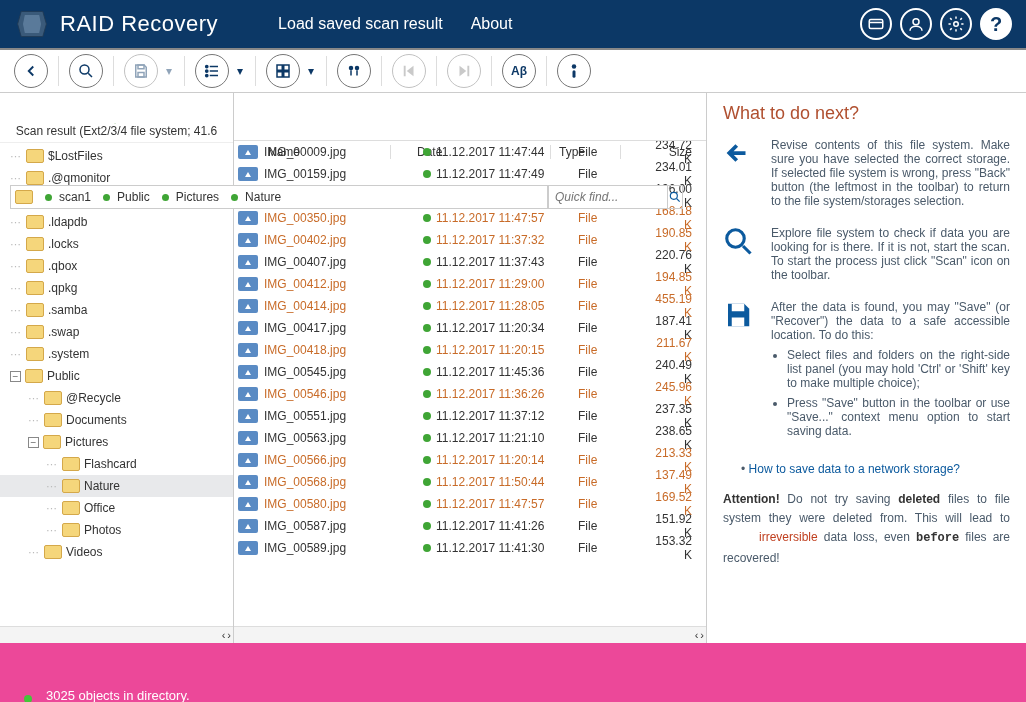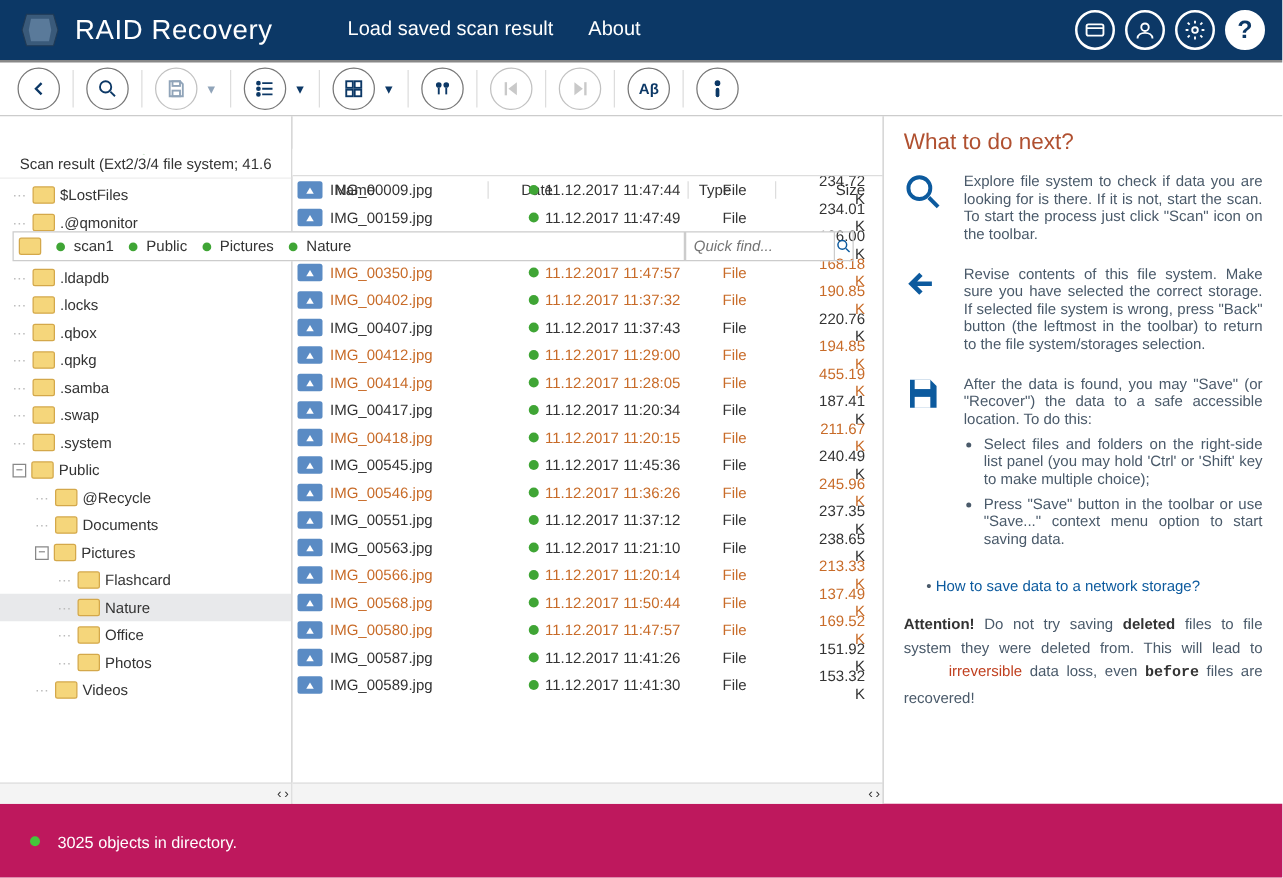--- a/index.html
+++ b/index.html
@@ -83,21 +83,21 @@
 .right-panel h2 { font-size: 18px; color: #b05030; font-weight: normal; margin-bottom: 14px; }
 .help-block { display: flex; gap: 14px; margin-bottom: 18px; }
 .help-icon { width: 34px; flex-shrink: 0; color: #0c5a9e; }
 .help-icon svg { width: 30px; height: 30px; }
 .help-block ul { margin-left: 16px; margin-top: 6px; }
 .help-block ul li { margin-bottom: 6px; }
 .help-link { color: #0c5a9e; cursor: pointer; }
 .right-panel .attention { line-height: 1.6; }
 
 
-.footer { height: 60px; background: #be185d; color: #fff; display: flex; align-items: center; padding: 0 24px; font-size: 13px; }
+.footer { height: 60px; background: #ec4899; color: #fff; display: flex; align-items: flex-end; padding: 0 24px; font-size: 13px; }
 .footer .dot { width: 8px; height: 8px; background: #45c53a; border-radius: 50%; margin-right: 14px; }
 </style>
 </head>
 <body>
 
 <div class="header-bar">
   <svg class="logo-icon" viewBox="0 0 40 40">
       <polygon points="8,6 32,6 36,20 32,34 8,34 4,20" fill="#3a5a7a" stroke="#203a55" stroke-width="1"></polygon>
       <polygon points="12,10 28,10 30,20 28,30 12,30 10,20" fill="#5a7a9a"></polygon>
     </svg>
@@ -559,31 +559,31 @@
       </div>
     <div class="hscroll">
         <span>‹</span>
         <span>›</span>
       </div>
   </div>
 
   <div class="right-panel">
     <h2>What to do next?</h2>
     <div class="help-block">
+      <div class="help-icon"><svg viewBox="0 0 24 24" fill="none" stroke="#0c5a9e" stroke-width="3">
+            <path d="M18 12H6M11 6l-6 6 6 6"></path>
+          </svg></div>
+      <div>Revise contents of this file system. Make sure you have selected the correct storage. If selected file system is wrong, press "Back" button (the leftmost in the toolbar) to return to the file system/storages selection.</div>
+    </div>
+    <div class="help-block">
       <div class="help-icon"><svg viewBox="0 0 24 24" fill="none" stroke="#0c5a9e" stroke-width="2.5">
             <circle cx="10" cy="10" r="7"></circle>
             <line x1="16" y1="16" x2="22" y2="22"></line>
           </svg></div>
       <div>Explore file system to check if data you are looking for is there. If it is not, start the scan. To start the process just click "Scan" icon on the toolbar.</div>
-    </div>
-    <div class="help-block">
-      <div class="help-icon"><svg viewBox="0 0 24 24" fill="none" stroke="#0c5a9e" stroke-width="3">
-            <path d="M18 12H6M11 6l-6 6 6 6"></path>
-          </svg></div>
-      <div>Revise contents of this file system. Make sure you have selected the correct storage. If selected file system is wrong, press "Back" button (the leftmost in the toolbar) to return to the file system/storages selection.</div>
     </div>
     <div class="help-block">
       <div class="help-icon"><svg viewBox="0 0 24 24" fill="#0c5a9e">
             <path d="M4 3h13l4 4v14H4z"></path>
             <rect x="7" y="3" width="10" height="6" fill="#fff"></rect>
             <rect x="7" y="14" width="10" height="7" fill="#fff"></rect>
           </svg></div>
       <div>
         <span>After the data is found, you may "Save" (or "Recover") the data to a safe accessible location. To do this:</span>
         <ul>

